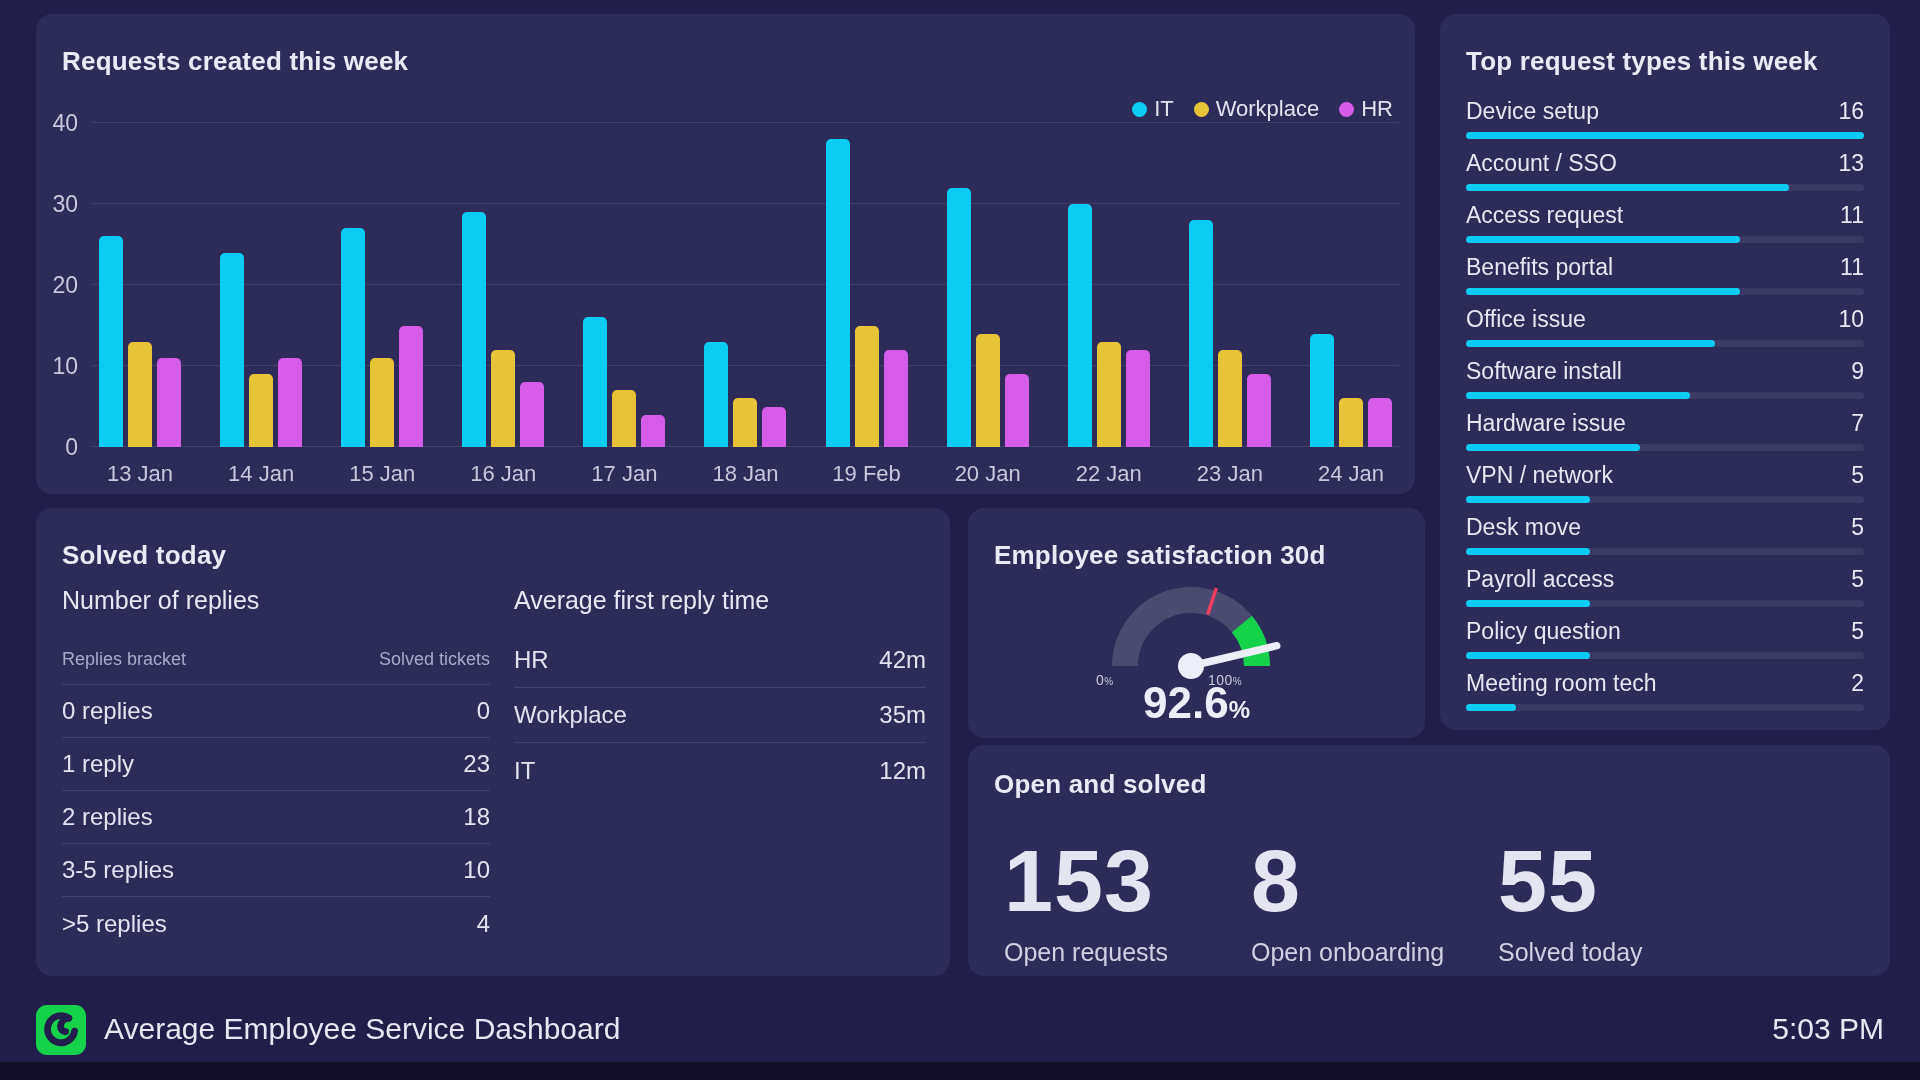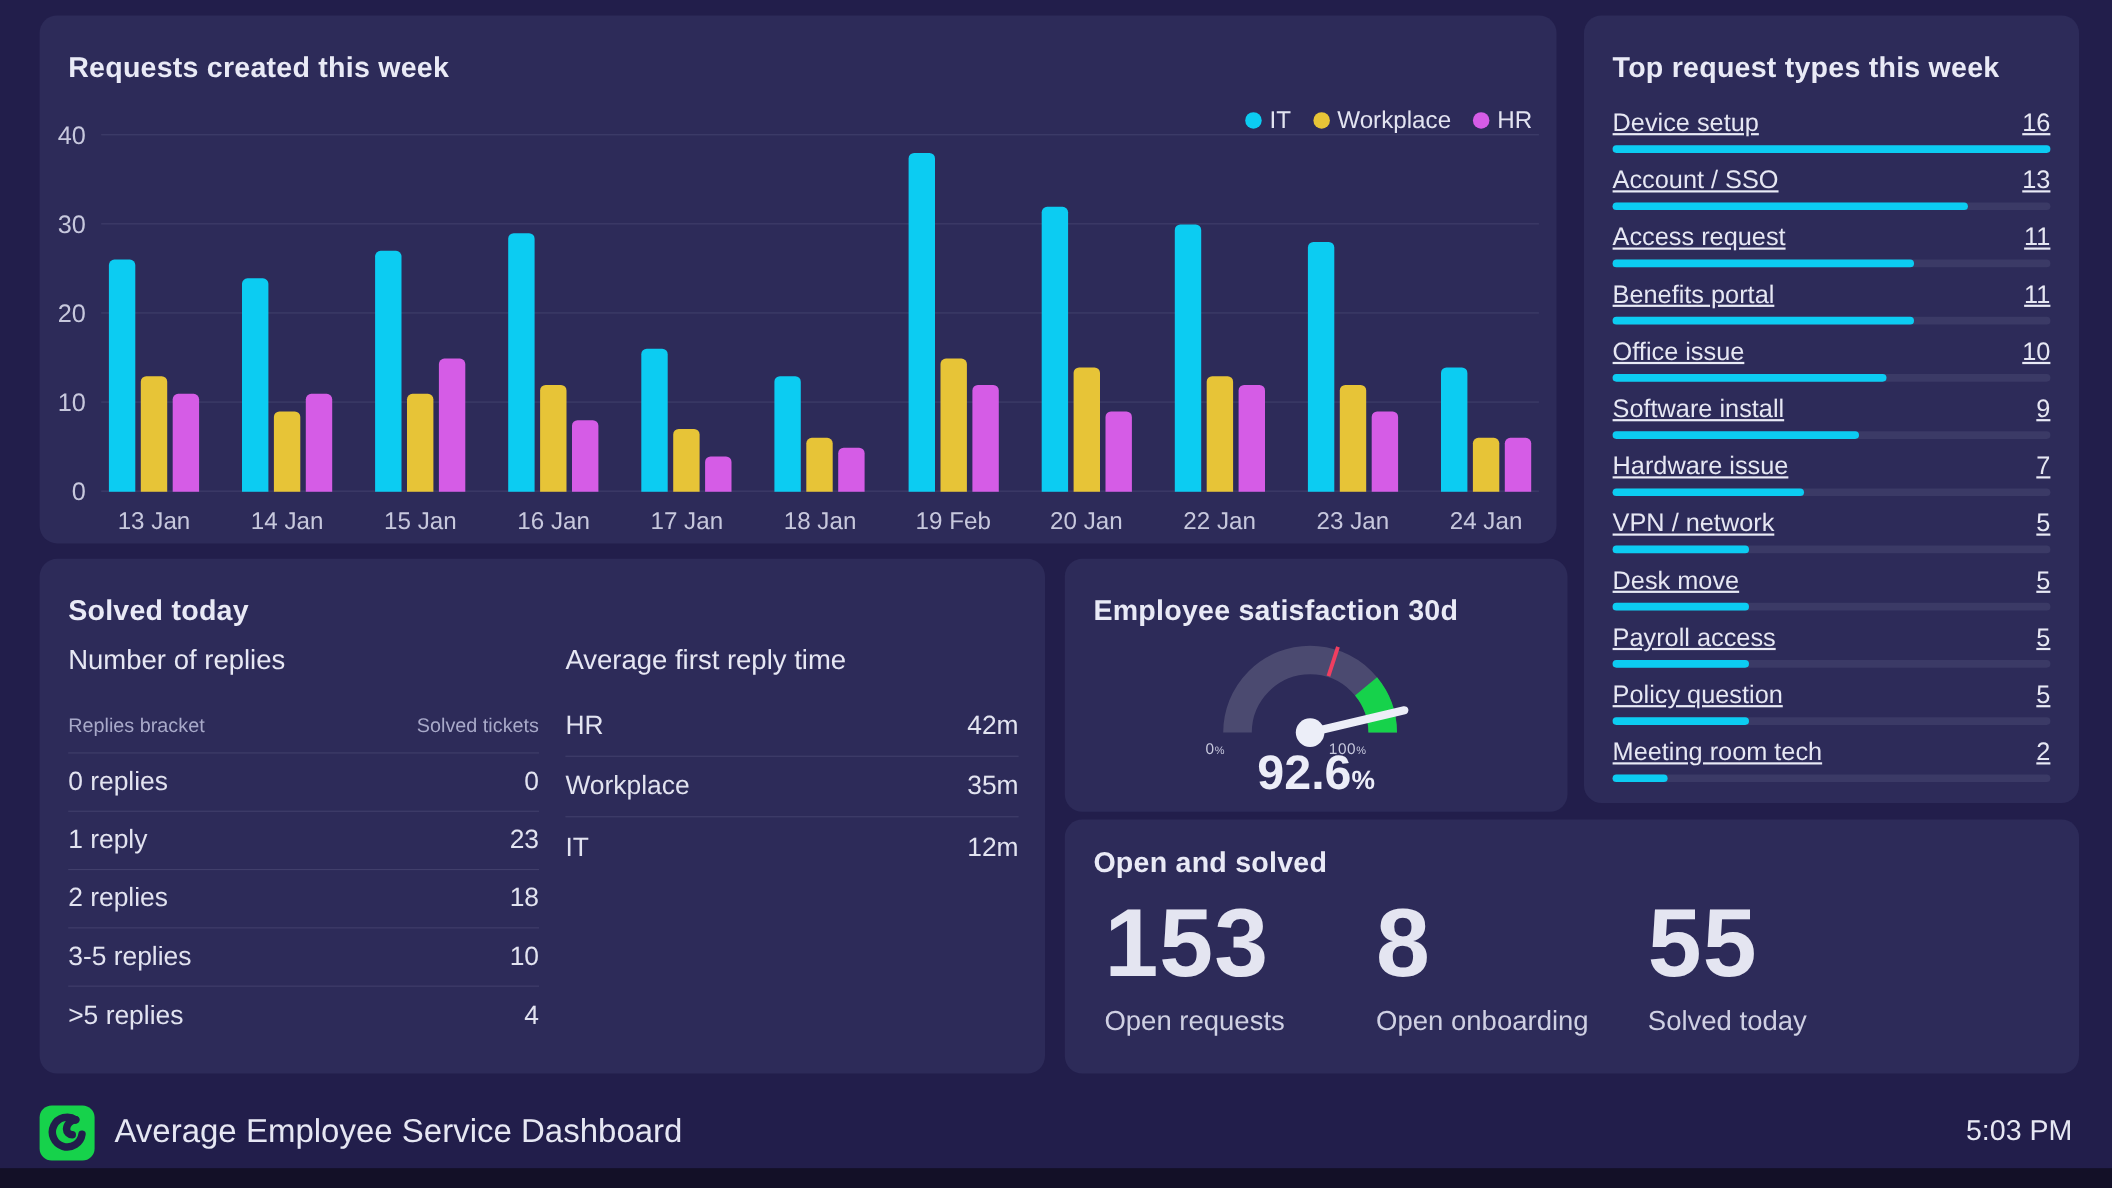--- a/index.html
+++ b/index.html
@@ -1,19 +1,19 @@
 <!DOCTYPE html>
 <html><head>
 <meta charset="utf-8">
 <style>
   * { margin:0; padding:0; box-sizing:border-box; }
   html,body { width:1920px; height:1080px; background:#221e4b; overflow:hidden; }
   body { font-family:"Liberation Sans", sans-serif; color:#e9eaf6; position:relative; }
 
-  .card { position:absolute; background:#2d2b59; border-radius:16px;text-decoration:underline; }
+  .card { position:absolute; background:#2d2b59; border-radius:16px; }
   .card-title { position:absolute; top:32px; left:26px; font-size:26px; font-weight:700; color:#e9eaf6; letter-spacing:.2px; }
 
   
   #chart-card { left:36px; top:14px; width:1379px; height:480px; }
   #legend { position:absolute; top:82px; right:22px; display:flex; align-items:center; gap:20px; }
   .legend-item { display:flex; align-items:center; gap:7px; }
   .legend-dot { width:15px; height:15px; border-radius:50%; }
   .legend-label { font-size:22px; color:#e2e3f0; }
   #plot { position:absolute; left:56px; right:16px; top:109px; height:324px; }
   .gridline { position:absolute; left:0; right:0; height:1px; background:#403f6b; }
@@ -49,30 +49,30 @@
   #gauge-svg { position:absolute; left:0; top:0; }
   .gauge-minmax { position:absolute; font-size:14px; color:#c7c8dd; letter-spacing:.5px; }
   .gauge-minmax .pct-sm { font-size:10px; }
   #gauge-min { left:128px; top:164px; }
   #gauge-max { left:240px; top:164px; }
   #gauge-value { position:absolute; left:0; right:0; top:170px; text-align:center; font-weight:700; font-size:44px; color:#ecedf8; }
   #gauge-value .pct { font-size:24px; font-weight:700; }
 
   
   #open-solved-card { left:968px; top:745px; width:922px; height:231px; }
-  #stats { position:absolute; left:36px; top:64px; display:flex; }
+  #stats { position:absolute; left:36px; top:88px; display:flex; }
   .stat { width:247px; }
   .stat-value { font-size:88px; font-weight:700; color:#e4e5f1; line-height:1.08; letter-spacing:1px; }
   .stat-label { margin-top:10px; font-size:25px; color:#cfd0e3; }
 
   
   #footer { position:absolute; left:0; right:0; top:1000px; height:62px; }
   #logo { position:absolute; left:36px; top:5px; width:50px; height:50px; border-radius:11px; background:#16d24b; display:flex; align-items:center; justify-content:center; }
   #footer-title { position:absolute; left:104px; top:12px; font-size:30px; color:#e6e7f3; }
-  #footer-time { position:absolute; right:36px; top:12px; font-size:26px; color:#e6e7f3; }
+  #footer-time { position:absolute; right:36px; top:12px; font-size:30px; color:#e6e7f3; }
   #bottom-strip { position:absolute; left:0; right:0; bottom:0; height:18px; background:#131027; }
 </style>
 </head>
 <body>
 
 <section class="card" id="chart-card">
   <h2 class="card-title">Requests created this week</h2>
   <div id="legend">
       <div class="legend-item">
         <span class="legend-dot" style="background: rgb(12, 204, 242);"></span>

